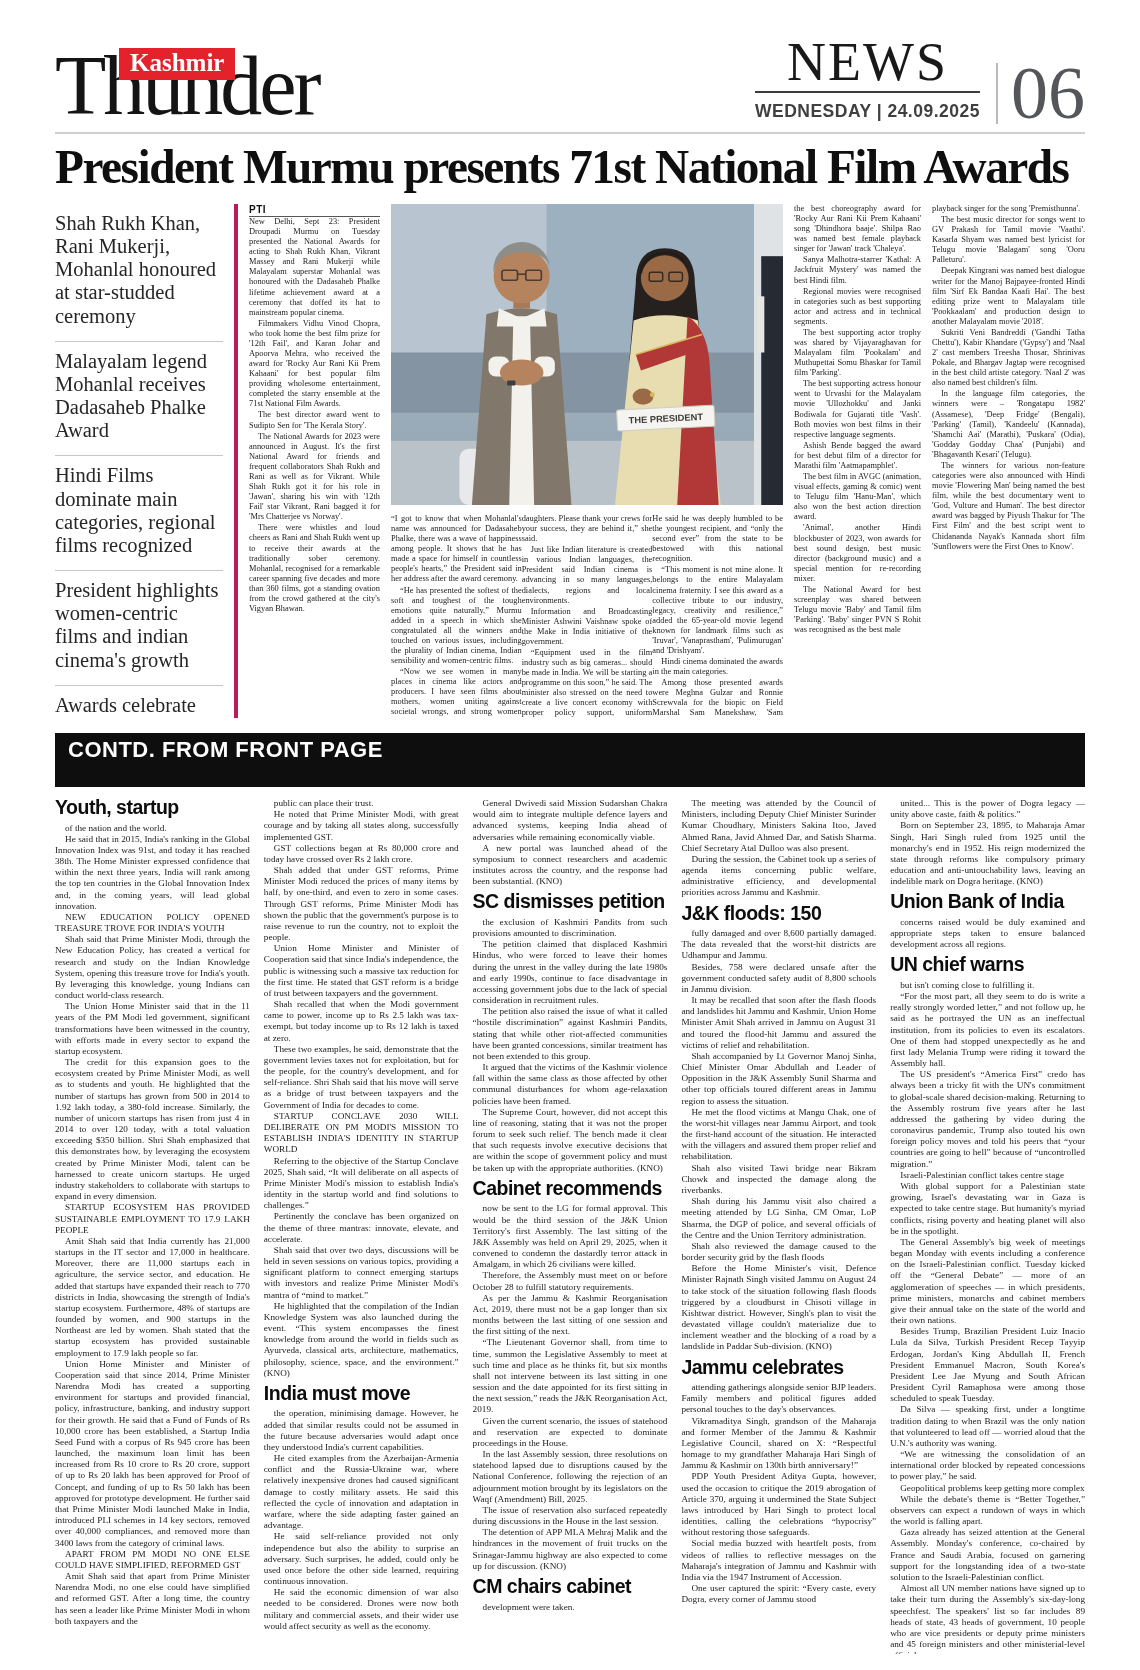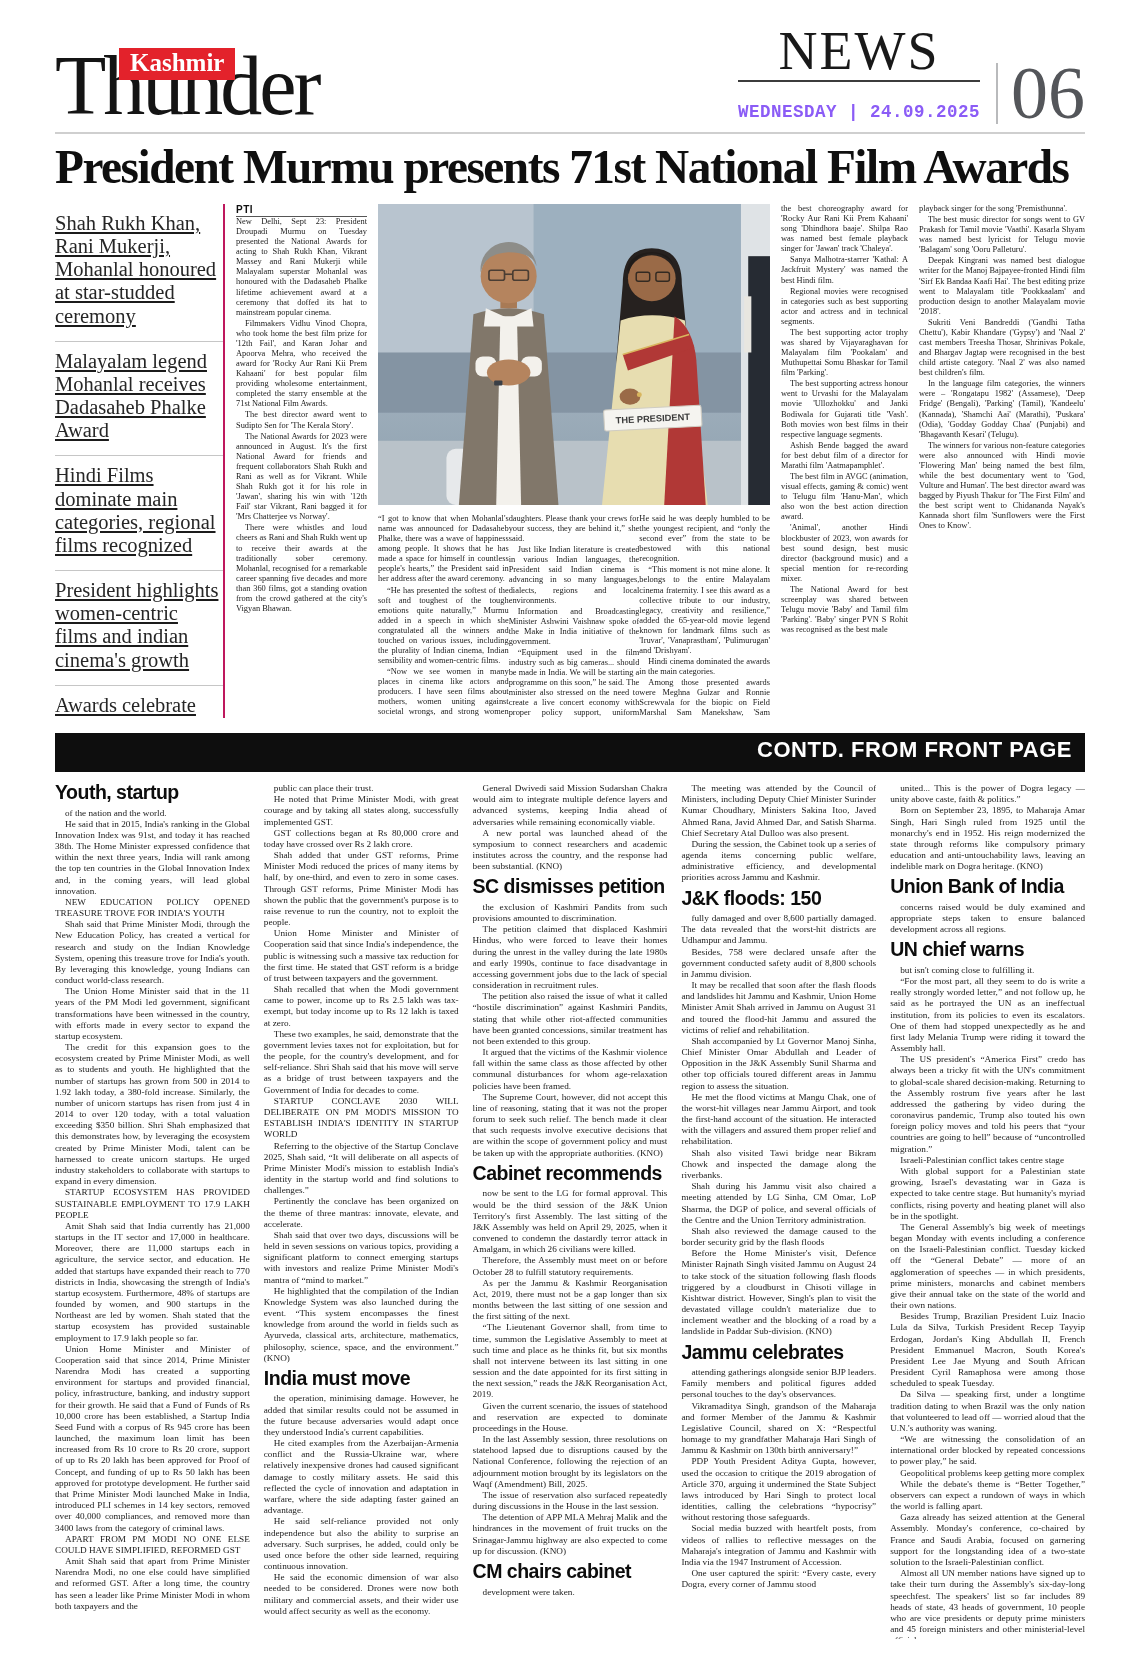--- a/index.html
+++ b/index.html
@@ -7,47 +7,47 @@
   .page{padding:26px 55px 0 55px;}
 
   
   .header{display:flex;justify-content:space-between;align-items:flex-end;height:98px;}
   .brand{position:relative;width:330px;}
   .brand-name{font-size:84px;line-height:0.92;letter-spacing:-3px;color:#141414;font-weight:400;}
   .brand-tag{position:absolute;top:1px;left:64px;background:#e3222b;color:#fff;font-size:25px;font-weight:700;padding:1px 11px 3px;letter-spacing:0;}
   .pageinfo{display:flex;align-items:flex-end;justify-content:flex-end;}
   .news-block{text-align:center;padding-bottom:2px;}
   .news-title{font-size:54px;line-height:0.95;letter-spacing:2px;color:#191919;border-bottom:2px solid #3c3c3c;padding:0 4px 3px;}
-  .news-date{font-family:Liberation Mono, monospace;font-weight:700;font-size:17.5px;letter-spacing:0.5px;color:#8b5cf6;padding-top:20px;}
+  .news-date{font-family:Liberation Sans, sans-serif;font-weight:700;font-size:17.5px;letter-spacing:0.5px;color:#404040;padding-top:8px;}
   .page-num{font-size:74px;line-height:0.82;color:#54565a;border-left:2px solid #b9babc;margin-left:16px;padding-left:13px;}
   .header-rule{border-top:2px solid #cfcfcf;margin-top:8px;}
 
   
   .headline{font-size:48px;font-weight:700;letter-spacing:-1.5px;line-height:1.0;margin:9px 0 13px;white-space:nowrap;transform:scaleX(0.985);transform-origin:left center;color:#0f0f0f;}
 
   
   .article{display:flex;gap:11px;height:514px;overflow:hidden;}
-  .deck{width:168px;flex:0 0 168px;border-right:2px solid #be185d;text-decoration:underline;}
+  .deck{width:168px;flex:0 0 168px;border-right:4px solid #be185d;padding-right:11px;}
   .deck-item{font-size:20.5px;line-height:1.13;color:#262626;padding:8px 0 13px;border-bottom:1px solid #c6c6c6;}
   .deck-item:last-child{border-bottom:none;}
   .acol{font-size:8.4px;line-height:1.2;text-align:justify;overflow:hidden;}
   .acol p{margin:0 0 1px 0;}
   .acol p + p{text-indent:9px;}
   .byline{font-family:"Liberation Sans",sans-serif;font-weight:700;font-size:10px;letter-spacing:0.5px;border-bottom:1px solid #555;padding-bottom:0;margin-bottom:0;color:#111;}
   .c1{width:131px;flex:0 0 131px;}
   .mid{width:392px;flex:0 0 392px;display:flex;flex-direction:column;}
   .photo{height:301px;margin-bottom:9px;background:#9aa8b4;}
   .photo svg{display:block;width:100%;height:100%;}
   .mid-cols{display:flex;gap:0;flex:1;overflow:hidden;}
   .mid-cols .acol{flex:1;}
   .c5{width:127px;flex:0 0 127px;}
   .c6{flex:1;}
 
   
-  .contd-bar{background:#0e0e0e;color:#fff;font-family:"Liberation Sans",sans-serif;font-weight:700;font-size:22px;letter-spacing:0.5px;padding:4px 13px 9px;margin:15px 0 11px;text-align:right;}
+  .contd-bar{background:#0e0e0e;color:#fff;font-family:"Liberation Sans",sans-serif;font-weight:700;font-size:22px;letter-spacing:0.5px;padding:4px 13px 24px;margin:15px 0 11px;}
 
   
   .bottom{display:flex;gap:14px;height:856px;overflow:hidden;}
   .bcol{flex:1;font-size:9.2px;line-height:1.215;text-align:justify;overflow:hidden;}
   .bcol p{margin:0;text-indent:10px;}
   .bhead{font-family:"Liberation Sans",sans-serif;font-weight:700;font-size:19.5px;letter-spacing:-0.5px;margin:5px 0 5px;color:#0d0d0d;line-height:1;}
   .bhead.first{margin-top:0;}
 </style>
 </head>
 <body>

